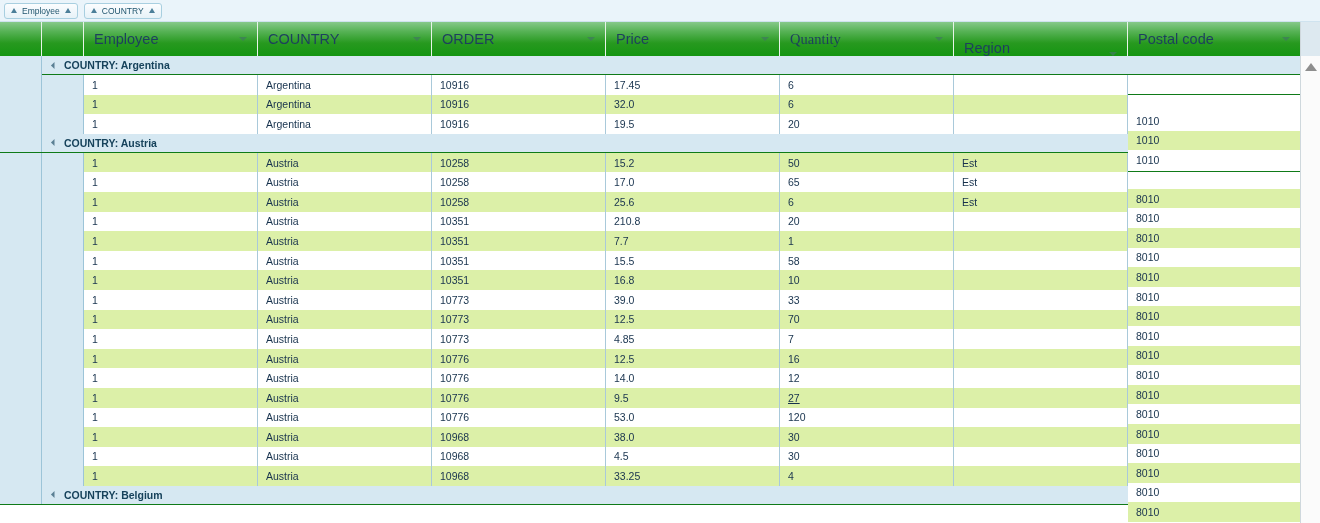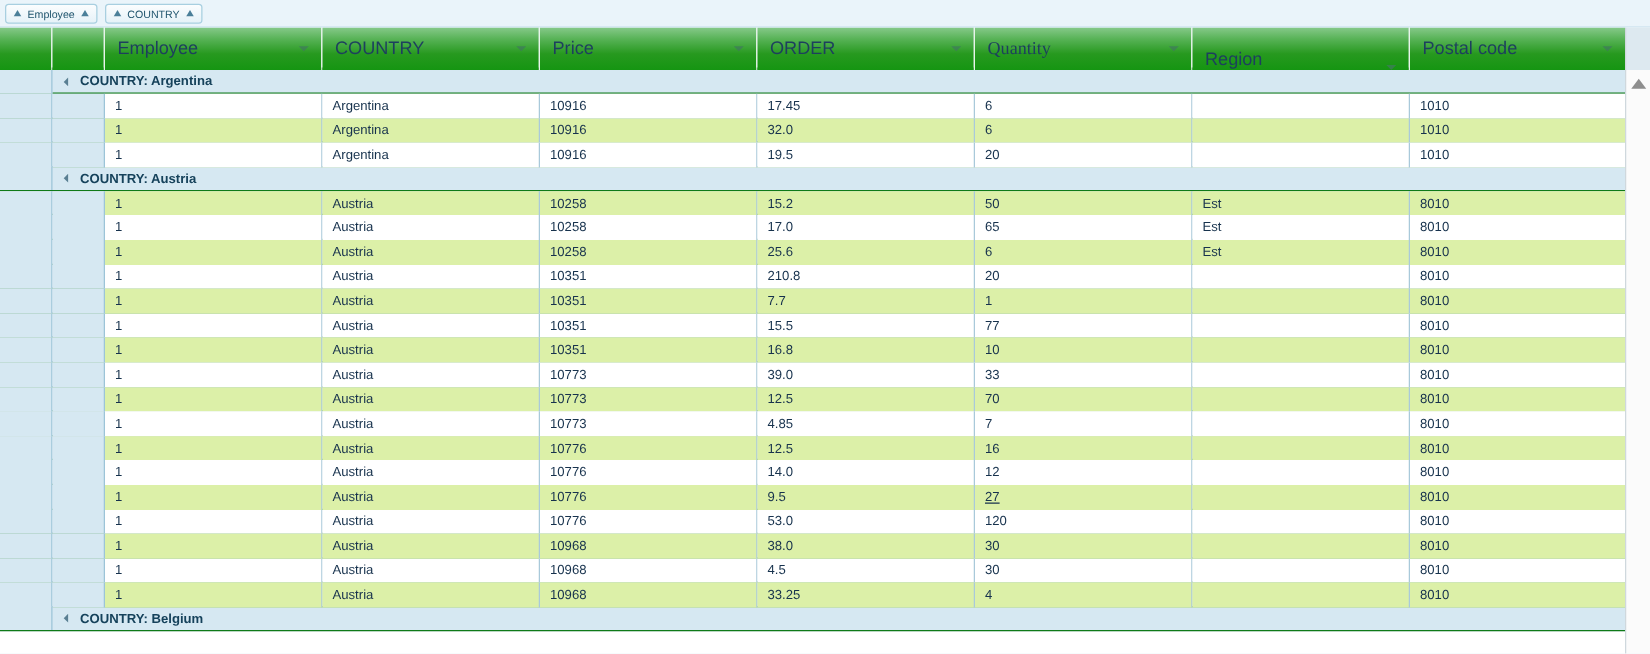--- a/index.html
+++ b/index.html
@@ -155,21 +155,21 @@
     height: 19.6px;
     display: flex;
     align-items: center;
     padding: 0 0 0 8px;
     font-size: 10.5px;
     color: #17324d;
     border-right: 1px solid #a9c9da;
     overflow: hidden;
     white-space: nowrap;
   }
-  .datarow .cell:last-child { border-right: none; }
+  .datarow .cell:last-child { border-right: none; margin-top: 36px; }
   .datarow .cell.ind { background: #d6e8f2 !important; border-right: 1px solid #9cc4d8; }
   .datarow.odd .cell { background: #ffffff; }
   .datarow.even .cell { background: #dcf0a8; }
 
   
   .vscroll {
     position: absolute;
     right: 0; top: 34px;
     width: 20px;
     bottom: 0;
@@ -218,25 +218,25 @@
           <div class="hcell idx" style="flex: 0 0 42px;"></div>
           <div class="hcell" style="flex: 0 0 174px;">
             <span class="hlabel">Employee</span>
             <span class="chev"></span>
           </div>
           <div class="hcell" style="flex: 0 0 174px;">
             <span class="hlabel">COUNTRY</span>
             <span class="chev"></span>
           </div>
           <div class="hcell" style="flex: 0 0 174px;">
+            <span class="hlabel">ORDER</span>
+            <span class="chev"></span>
+          </div>
+          <div class="hcell" style="flex: 0 0 174px;">
             <span class="hlabel">Price</span>
-            <span class="chev"></span>
-          </div>
-          <div class="hcell" style="flex: 0 0 174px;">
-            <span class="hlabel">ORDER</span>
             <span class="chev"></span>
           </div>
           <div class="hcell" style="flex: 0 0 174px; font-family: Liberation Serif, serif;">
             <span class="hlabel">Quantity</span>
             <span class="chev"></span>
           </div>
           <div class="hcell" style="flex: 0 0 174px; align-items: flex-end;">
             <span class="hlabel">Region</span>
             <span class="chev"></span>
           </div>
@@ -352,21 +352,21 @@
             <div class="cell" style="flex: 0 0 174px;"></div>
             <div class="cell" style="flex: 0 0 172px;">8010</div>
           </div>
           <div class="row datarow odd">
             <div class="cell ind" style="flex: 0 0 42px;"></div>
             <div class="cell ind" style="flex: 0 0 42px;"></div>
             <div class="cell" style="flex: 0 0 174px;">1</div>
             <div class="cell" style="flex: 0 0 174px;">Austria</div>
             <div class="cell" style="flex: 0 0 174px;">10351</div>
             <div class="cell" style="flex: 0 0 174px;">15.5</div>
-            <div class="cell" style="flex: 0 0 174px;">77</div>
+            <div class="cell" style="flex: 0 0 174px;">58</div>
             <div class="cell" style="flex: 0 0 174px;"></div>
             <div class="cell" style="flex: 0 0 172px;">8010</div>
           </div>
           <div class="row datarow even">
             <div class="cell ind" style="flex: 0 0 42px;"></div>
             <div class="cell ind" style="flex: 0 0 42px;"></div>
             <div class="cell" style="flex: 0 0 174px;">1</div>
             <div class="cell" style="flex: 0 0 174px;">Austria</div>
             <div class="cell" style="flex: 0 0 174px;">10351</div>
             <div class="cell" style="flex: 0 0 174px;">16.8</div>

